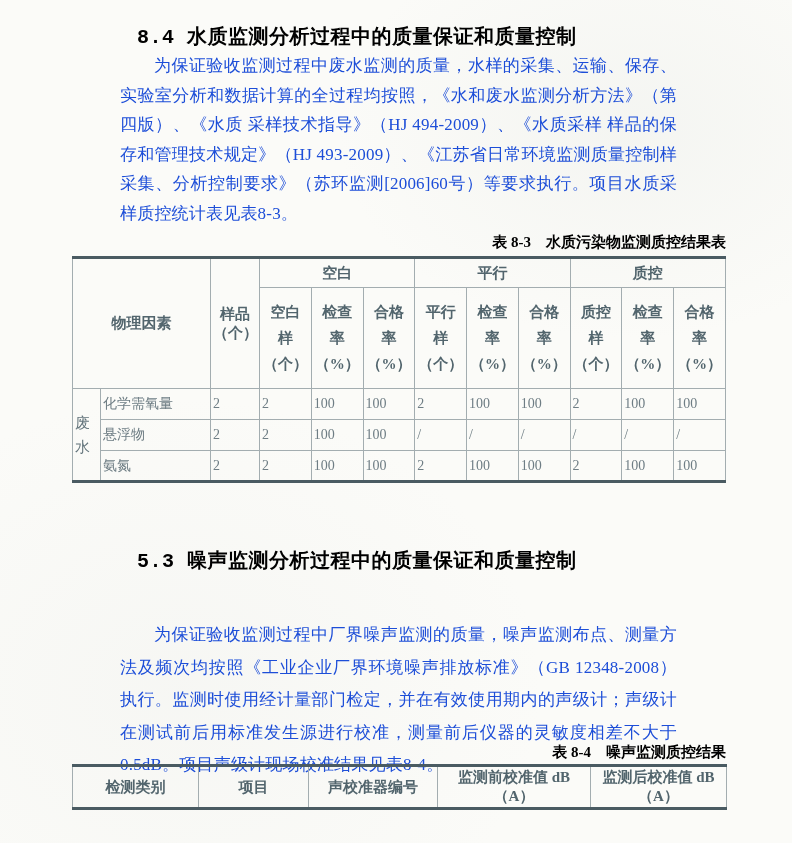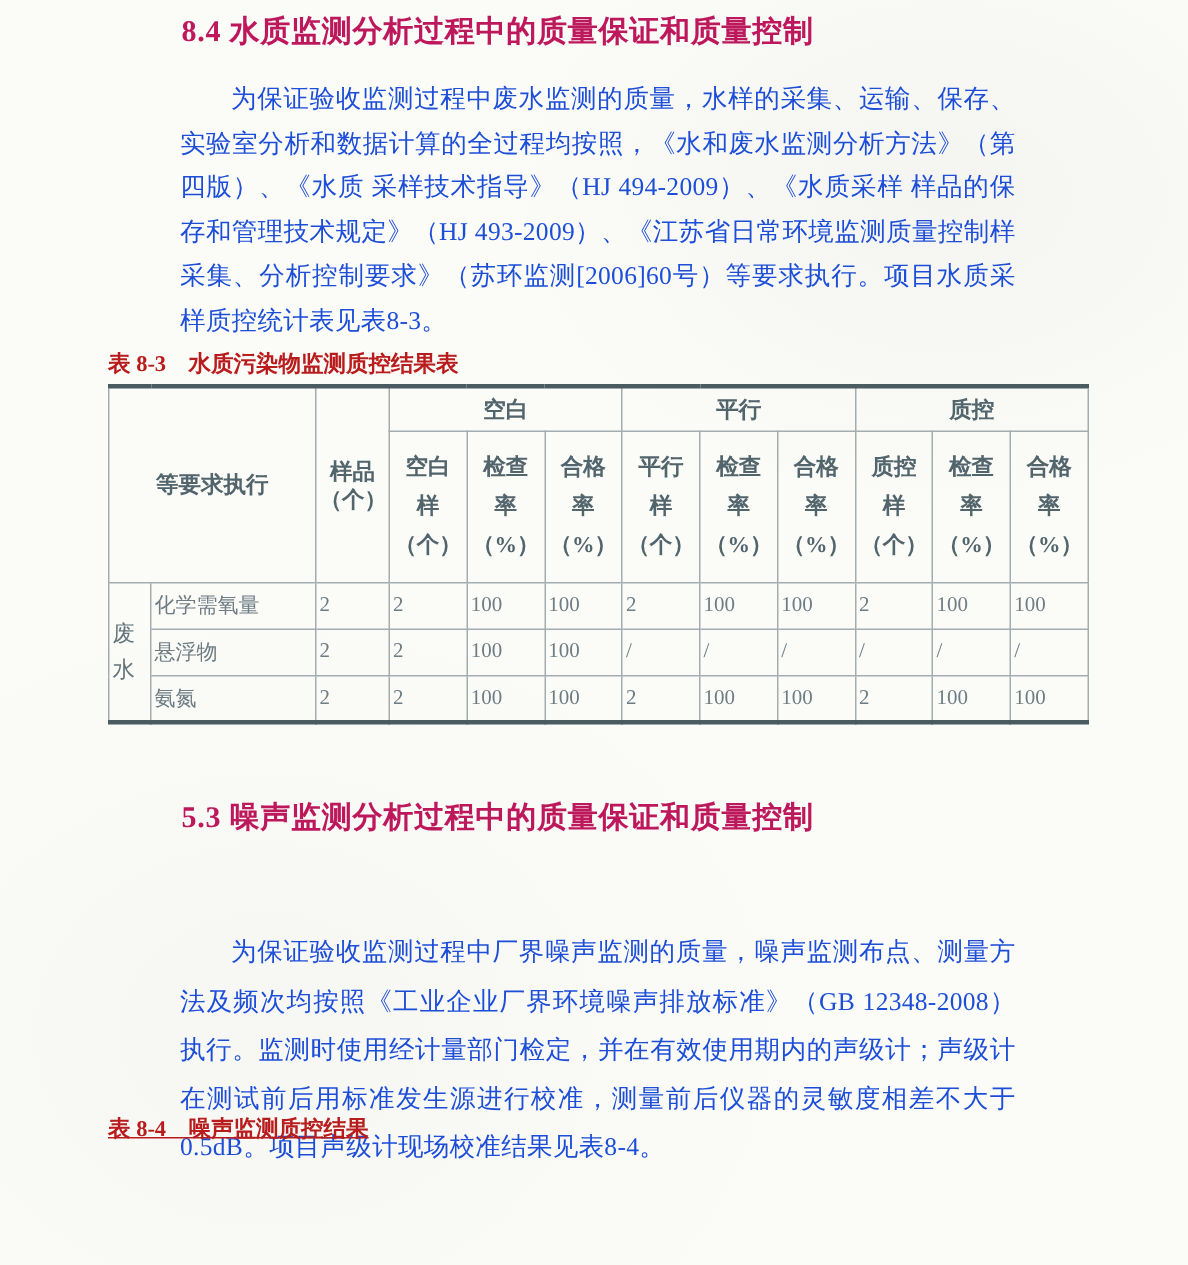--- a/index.html
+++ b/index.html
@@ -11,54 +11,54 @@
     font-family: "Liberation Serif", "DejaVu Serif", serif;
     background:
       radial-gradient(ellipse 420px 300px at 630px 130px, rgba(208,214,208,0.16), transparent 70%),
       radial-gradient(ellipse 520px 420px at 180px 690px, rgba(212,216,212,0.12), transparent 70%),
       #fbfbf8;
     color: #5b6d75;
   }
   .section-heading {
     position: absolute;
     left: 121px;
-    font-family: Liberation Serif, serif;
+    font-family: Liberation Mono, monospace;
     font-weight: 700;
     font-size: 20px;
     letter-spacing: 0.5px;
-    color: #be185d;
-    margin: 0;
+    color: #000000;
+    margin: 16px;
   }
   .h84 { top: 7px; }
   .h85 { top: 531px; }
   .para {
     position: absolute;
     left: 120px;
     width: 557px;
     font-size: 17px;
     text-align: justify;
     text-indent: 2em;
     color: #1d4ed8;
     letter-spacing: 0.2px;
     margin: 0;
   }
   .p84 { top: 51px; line-height: 29.5px; }
   .p85 { top: 579px; line-height: 32.5px; margin-top: 40px; }
   .table-caption {
     position: absolute;
     left: 72px;
     width: 654px;
-    text-align: left;
+    text-align: right;
     font-size: 15px;
     font-weight: 700;
-    color: #b91c1c;
+    color: #000000;
     margin: 0;
   }
   .cap83 { top: 233px; }
-  .cap84 { top: 743px; text-decoration: underline; }
+  .cap84 { top: 743px; }
   table.qtable {
     position: absolute;
     left: 72px;
     width: 654px;
     border-collapse: collapse;
     table-layout: fixed;
     border-top: 3px solid #4a5b62;
     border-bottom: 3px solid #4a5b62;
   }
   table.qtable th, table.qtable td {
@@ -106,21 +106,21 @@
       <col>
       <col>
       <col>
       <col>
       <col>
       <col>
       <col>
   </colgroup>
   <tbody>
     <tr class="group-row">
-      <th colspan="2" rowspan="2">等要求执行</th>
+      <th colspan="2" rowspan="2">物理因素</th>
       <th rowspan="2">样品
 （个）</th>
       <th colspan="3">空白</th>
       <th colspan="3">平行</th>
       <th colspan="3">质控</th>
     </tr>
     <tr class="sub-row">
       <th>空白
 样
 （个）</th>
@@ -201,14 +201,21 @@
 
 <table class="qtable t84">
   <colgroup>
     <col style="width:126px">
       <col style="width:110px">
       <col style="width:129px">
       <col style="width:153px">
       <col style="width:136px">
   </colgroup>
   <tbody>
+    <tr>
+      <th>检测类别</th>
+      <th>项目</th>
+      <th>声校准器编号</th>
+      <th>监测前校准值 dB（A）</th>
+      <th>监测后校准值 dB（A）</th>
+    </tr>
   </tbody>
 </table>
 
 </body></html>

